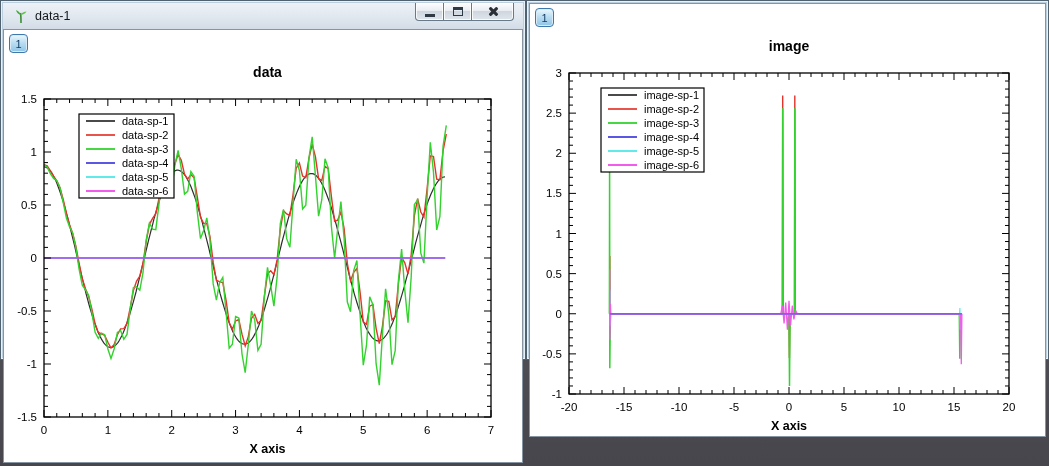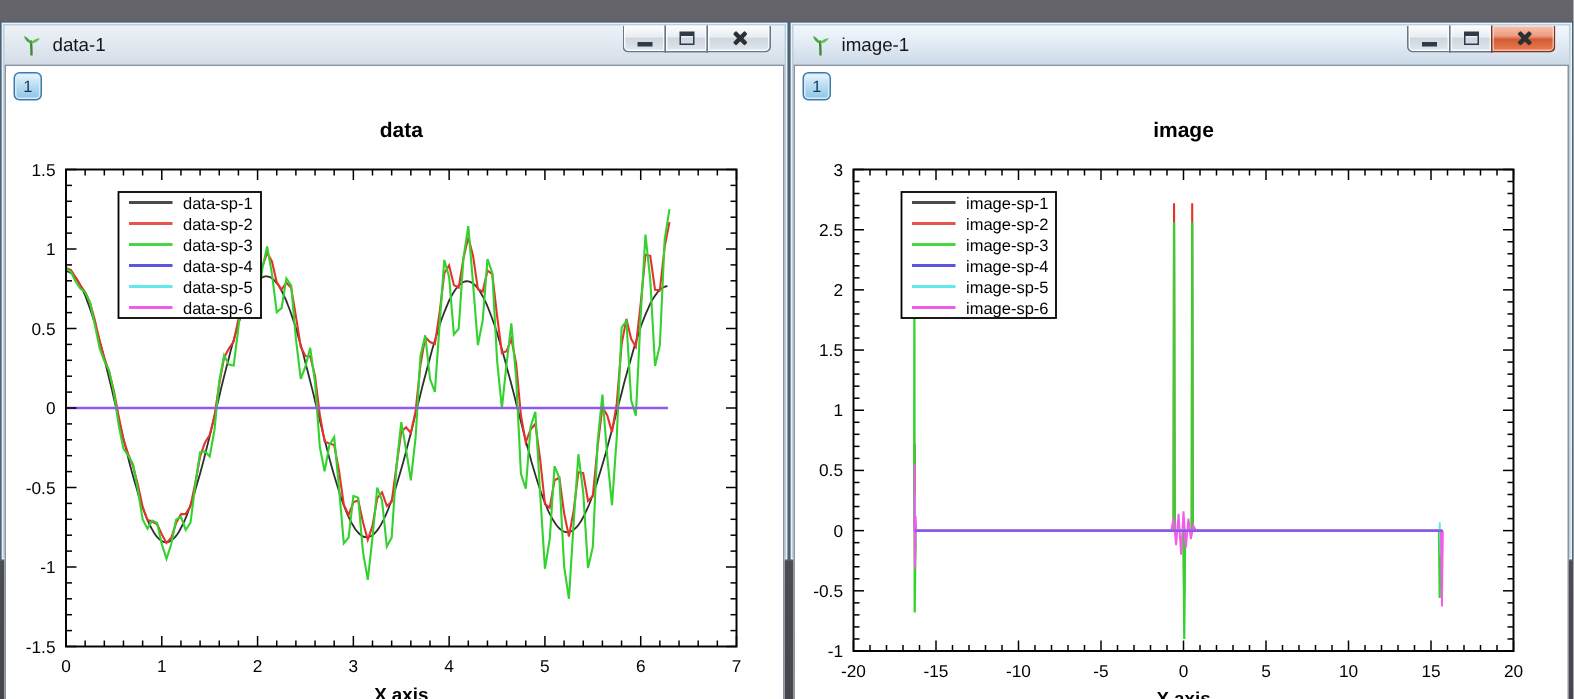--- a/index.html
+++ b/index.html
@@ -2,21 +2,21 @@
 <html><head>
 <meta charset="utf-8">
 <style>
   html,body{margin:0;padding:0}
   body{
     width:1049px;height:466px;overflow:hidden;position:relative;
     background:linear-gradient(180deg,#64646a,#46464c);
     font-family:"Liberation Sans",sans-serif;
   }
   .window{
-    position:absolute;top:14px;height:360px;box-sizing:border-box;
+    position:absolute;top:0;height:360px;box-sizing:border-box;
     border:1px solid #50616f;background:#bccfdf;padding:2px;
     box-shadow:inset 0 0 0 1px rgba(240,248,255,.85);
   }
   .window.left{left:0;width:526px}
   .window.right{left:526px;width:523px}
   .titlebar{
     height:26px;display:flex;align-items:center;padding:0 6px;position:relative;
     background:linear-gradient(180deg,#f2f7fc,#dfe9f3 55%,#ccd9e7);
   }
   .inactive .titlebar{background:linear-gradient(180deg,#eef2f7,#e0e7ef 55%,#d3dce6)}
@@ -263,41 +263,20 @@
           <text x="118" y="137" font-size="11" fill="#000">data-sp-4</text>
           <line x1="82" y1="147" x2="111" y2="147" stroke="#62e9e9" stroke-width="2"></line>
           <text x="118" y="151" font-size="11" fill="#000">data-sp-5</text>
           <line x1="82" y1="161" x2="111" y2="161" stroke="#f25ceb" stroke-width="2"></line>
           <text x="118" y="165" font-size="11" fill="#000">data-sp-6</text>
         </svg>
     </div>
   </div>
 
   <div class="window right active">
-    <div class="titlebar">
-      <span class="app-icon">
-        <svg viewBox="0 0 16 16" width="16" height="16">
-          <path d="M8 15 C8 10 8 8 7.5 5" fill="none" stroke="#3d8b37" stroke-width="1.6"></path>
-          <path d="M7.6 7 C5.5 6.5 3.5 4.5 3 2 C5.5 3 7.2 4.8 7.7 7 Z" fill="#46a83c"></path>
-          <path d="M7.8 6 C9.5 4.5 11.5 3.5 13.5 3.5 C12.5 5.5 10 7 7.9 6.8 Z" fill="#63c24f"></path>
-        </svg>
-      </span>
-      <span class="title">image-1</span>
-      <div class="winbtns">
-        <div class="wbtn">
-            <span class="g-min"></span>
-          </div>
-        <div class="wbtn">
-            <span class="g-restore"></span>
-          </div>
-        <div class="wbtn close">
-            <span class="g-x"></span>
-          </div>
-      </div>
-    </div>
     <div class="client">
       <div class="page-tab">1</div>
       <svg class="plot" width="517" height="432" viewBox="0 0 517 432">
           <text x="259" y="47" text-anchor="middle" font-size="14" font-weight="bold" fill="#000">image</text>
           <defs>
             <clipPath id="clip1">
               <rect x="39" y="69" width="440" height="321"></rect>
             </clipPath>
           </defs>
           <rect x="39" y="69" width="440" height="321" fill="#fff"></rect>

